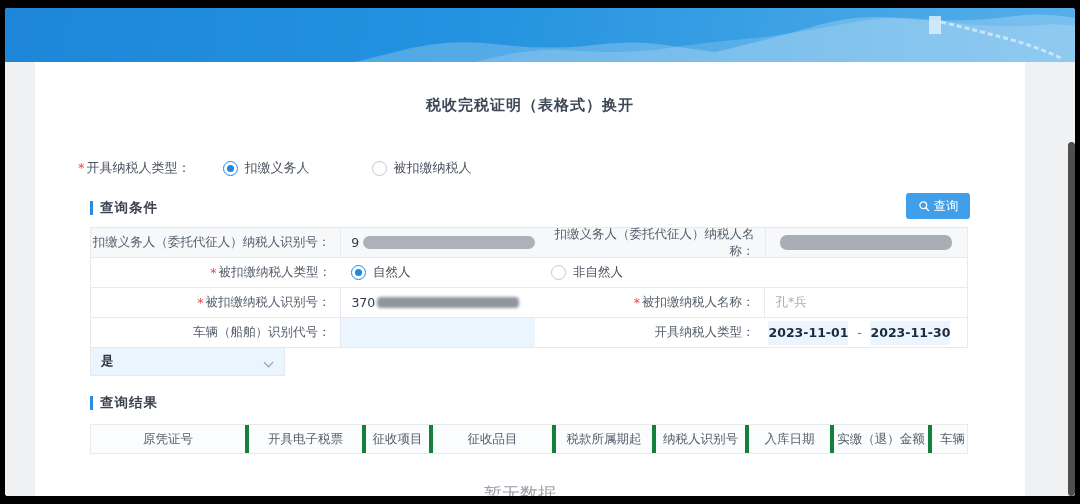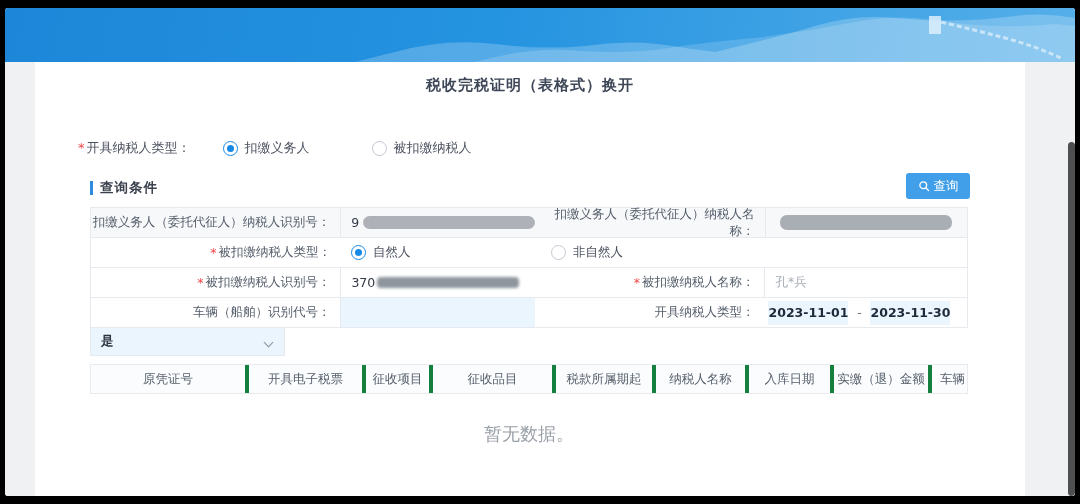--- a/index.html
+++ b/index.html
@@ -11,21 +11,21 @@
   
   .banner { position:relative; height:54px; width:100%;
     background:linear-gradient(100deg,#1d86d8 0%,#2493e0 45%,#55afe9 100%); overflow:hidden; }
   .banner svg { position:absolute; right:0; top:0; height:54px; width:720px; }
 
   
   .page { position:relative; height:434px; background:#f0f1f3; }
   .panel { position:absolute; left:30px; top:0; width:990px; height:434px; background:#fff; }
   .scroll-thumb { position:absolute; right:0; top:80px; width:7px; height:354px; background:#4f4f4f; border-radius:4px; }
 
-  .page-title { padding-top:14px; text-align:center; font-size:15px; font-weight:bold; color:#3e4757; letter-spacing:1px; }
+  .page-title { padding-top:34px; text-align:center; font-size:15px; font-weight:bold; color:#3e4757; letter-spacing:1px; }
 
   
   .type-row { margin:42px 0 0 43px; display:flex; align-items:center; height:22px; font-size:13px; color:#4c5260; }
   .req { color:#f24747; margin-right:2px; }
   .radio-wrap { display:flex; align-items:center; cursor:pointer; }
   .radio { width:15px; height:15px; border-radius:50%; border:1px solid #c3c9d2; background:#fff; position:relative; margin-right:7px; flex:none; }
   .radio.selected { border:1px solid #1789e6; }
   .radio.selected::after { content:""; position:absolute; left:3px; top:3px; width:7px; height:7px; border-radius:50%; background:#1789e6; }
   .radio-label { color:#4c5260; }
 
@@ -178,29 +178,33 @@
 
         </div>
 
         <div class="row5-strip">
           <div class="cell dd blue-fill dd-cell" style="padding-left:10px">
             <span>是</span>
             <span class="chevron"></span>
           </div>
         </div>
 
+        <div class="section-head" style="margin-top:14px">
+          <span class="section-bar"></span>
+          <span class="section-title">查询结果</span>
+        </div>
 
         <div class="results-table">
           <div class="rt-head">
             <div class="rt-cell c0">原凭证号</div>
             <div class="rt-cell c1">开具电子税票</div>
             <div class="rt-cell c2">征收项目</div>
             <div class="rt-cell c3">征收品目</div>
             <div class="rt-cell c4">税款所属期起</div>
-            <div class="rt-cell c5">纳税人名称</div>
+            <div class="rt-cell c5">纳税人识别号</div>
             <div class="rt-cell c6">入库日期</div>
             <div class="rt-cell c7">实缴（退）金额</div>
             <div class="rt-cell">车辆（船舶）</div>
           </div>
           <div class="empty-area">暂无数据。</div>
         </div>
 
       </div>
 
       <div class="scroll-thumb"></div>

